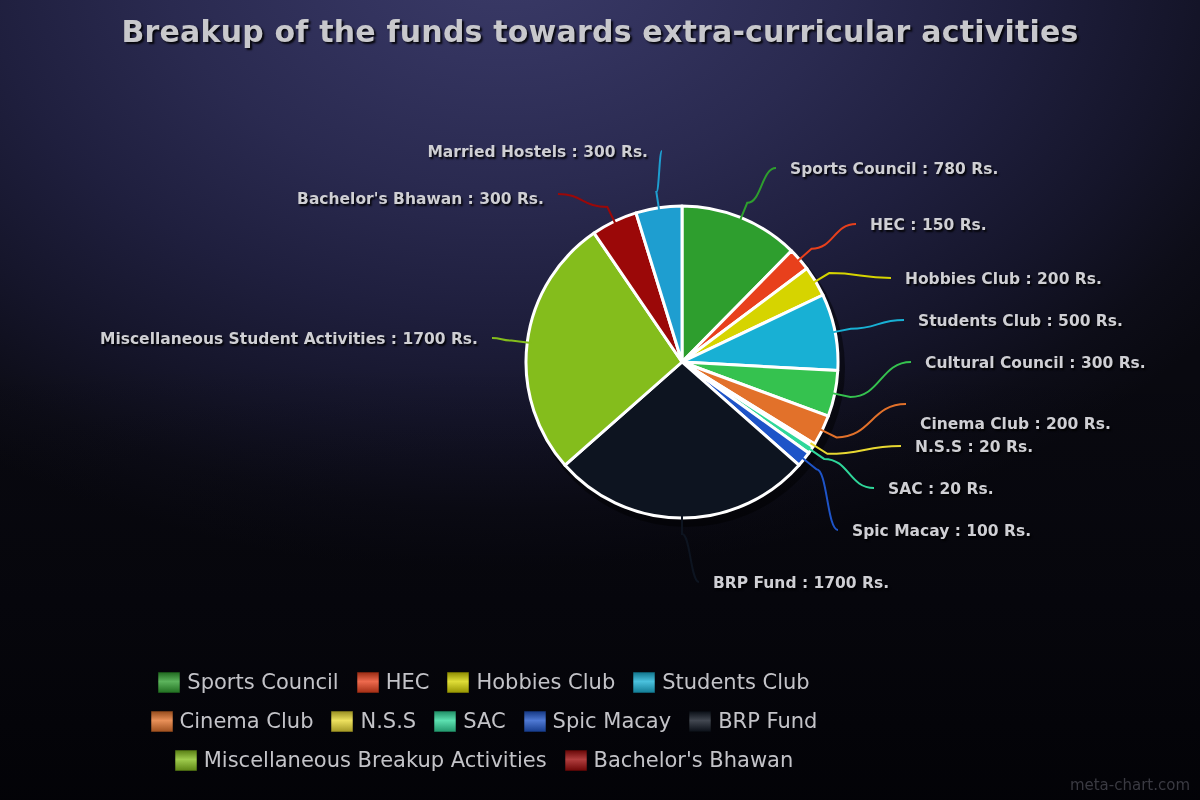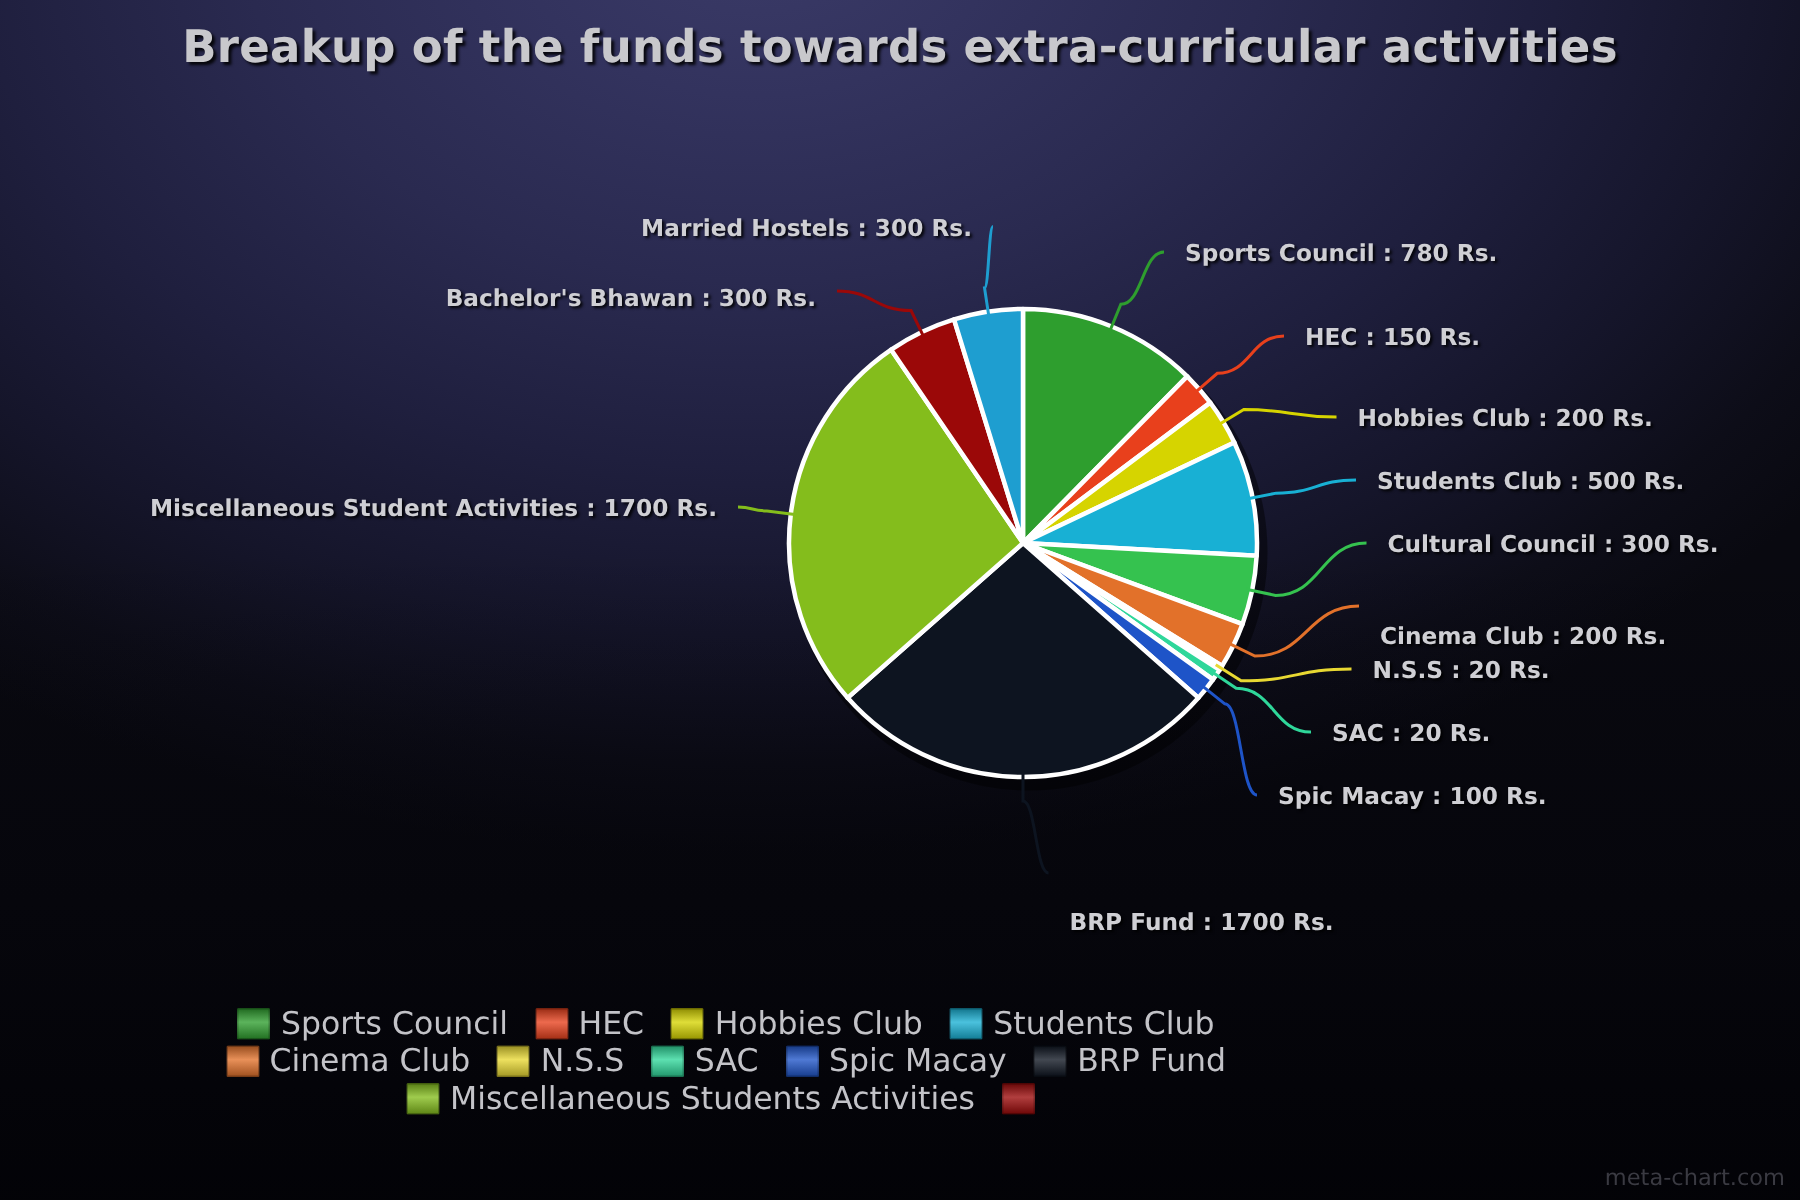--- a/index.html
+++ b/index.html
@@ -31,21 +31,21 @@
     position:absolute;z-index:5;
     font-size:15.5px;font-weight:bold;color:#cfcfd4;
     white-space:nowrap;
     text-shadow:1.5px 1.5px 2px rgba(0,0,0,.9);
   }
   .lbl.r{text-align:left;}
   .lbl.l{text-align:right;}
   #legend{
     position:absolute;left:0;top:672px;width:968px;
     z-index:6;
-    display:flex;flex-direction:column;align-items:center;gap:4px;justify-content:center;
+    display:flex;flex-direction:column;align-items:center;gap:18px;justify-content:center;
   }
   .lg-row{display:flex;align-items:center;justify-content:center;flex-wrap:nowrap;}
   .lg-item{display:flex;align-items:center;margin:0 9px;}
   .sw{
     width:22px;height:21px;display:inline-block;margin-right:7px;
     border-radius:1px;
     box-shadow:inset 0 0 0 1px rgba(0,0,0,.25);
   }
   .lg-txt{font-size:21px;color:#c3c3c8;font-family:"DejaVu Sans",sans-serif;line-height:1;}
   .wm{
@@ -93,21 +93,21 @@
   <div id="labels-layer">
       <div class="lbl r" style="top: 160px; left: 790px;">Sports Council : 780 Rs.</div>
       <div class="lbl r" style="top: 216px; left: 870px;">HEC : 150 Rs.</div>
       <div class="lbl r" style="top: 270px; left: 905px;">Hobbies Club : 200 Rs.</div>
       <div class="lbl r" style="top: 312px; left: 918px;">Students Club : 500 Rs.</div>
       <div class="lbl r" style="top: 354px; left: 925px;">Cultural Council : 300 Rs.</div>
       <div class="lbl r" style="top: 396px; left: 920px; margin-top: 19px;">Cinema Club : 200 Rs.</div>
       <div class="lbl r" style="top: 438px; left: 915px;">N.S.S : 20 Rs.</div>
       <div class="lbl r" style="top: 480px; left: 888px;">SAC : 20 Rs.</div>
       <div class="lbl r" style="top: 522px; left: 852px;">Spic Macay : 100 Rs.</div>
-      <div class="lbl r" style="top: 574px; left: 713px; margin-top: 32px;">BRP Fund : 1700 Rs.</div>
+      <div class="lbl r" style="top: 574px; left: 713px;">BRP Fund : 1700 Rs.</div>
       <div class="lbl l" style="top: 330px; right: 722px;">Miscellaneous Student Activities : 1700 Rs.</div>
       <div class="lbl l" style="top: 190px; right: 656px;">Bachelor's Bhawan : 300 Rs.</div>
       <div class="lbl l" style="top: 143px; right: 552px;">Married Hostels : 300 Rs.</div>
     </div>
 
   <div id="legend">
       <div class="lg-row">
         <div class="lg-item">
           <span class="sw" style="background: linear-gradient(rgba(0, 0, 0, 0.35), rgba(255, 255, 255, 0.22) 45%, rgba(0, 0, 0, 0.3)), rgb(46, 158, 46);"></span>
           <span class="lg-txt">Sports Council</span>
@@ -143,22 +143,23 @@
           <span class="lg-txt">Spic Macay</span>
         </div>
         <div class="lg-item">
           <span class="sw" style="background: linear-gradient(rgba(0, 0, 0, 0.35), rgba(255, 255, 255, 0.22) 45%, rgba(0, 0, 0, 0.3)), rgb(13, 20, 32);"></span>
           <span class="lg-txt">BRP Fund</span>
         </div>
       </div>
       <div class="lg-row">
         <div class="lg-item">
           <span class="sw" style="background: linear-gradient(rgba(0, 0, 0, 0.35), rgba(255, 255, 255, 0.22) 45%, rgba(0, 0, 0, 0.3)), rgb(132, 189, 28);"></span>
-          <span class="lg-txt">Miscellaneous Students Activities</span>
+          <span class="lg-txt">Miscellaneous Breakup Activities</span>
         </div>
         <div class="lg-item">
           <span class="sw" style="background: linear-gradient(rgba(0, 0, 0, 0.35), rgba(255, 255, 255, 0.22) 45%, rgba(0, 0, 0, 0.3)), rgb(155, 8, 8);"></span>
+          <span class="lg-txt">Bachelor's Bhawan</span>
         </div>
       </div>
     </div>
 
   <div class="wm">meta-chart.com</div>
 </div>
 
 </body></html>

